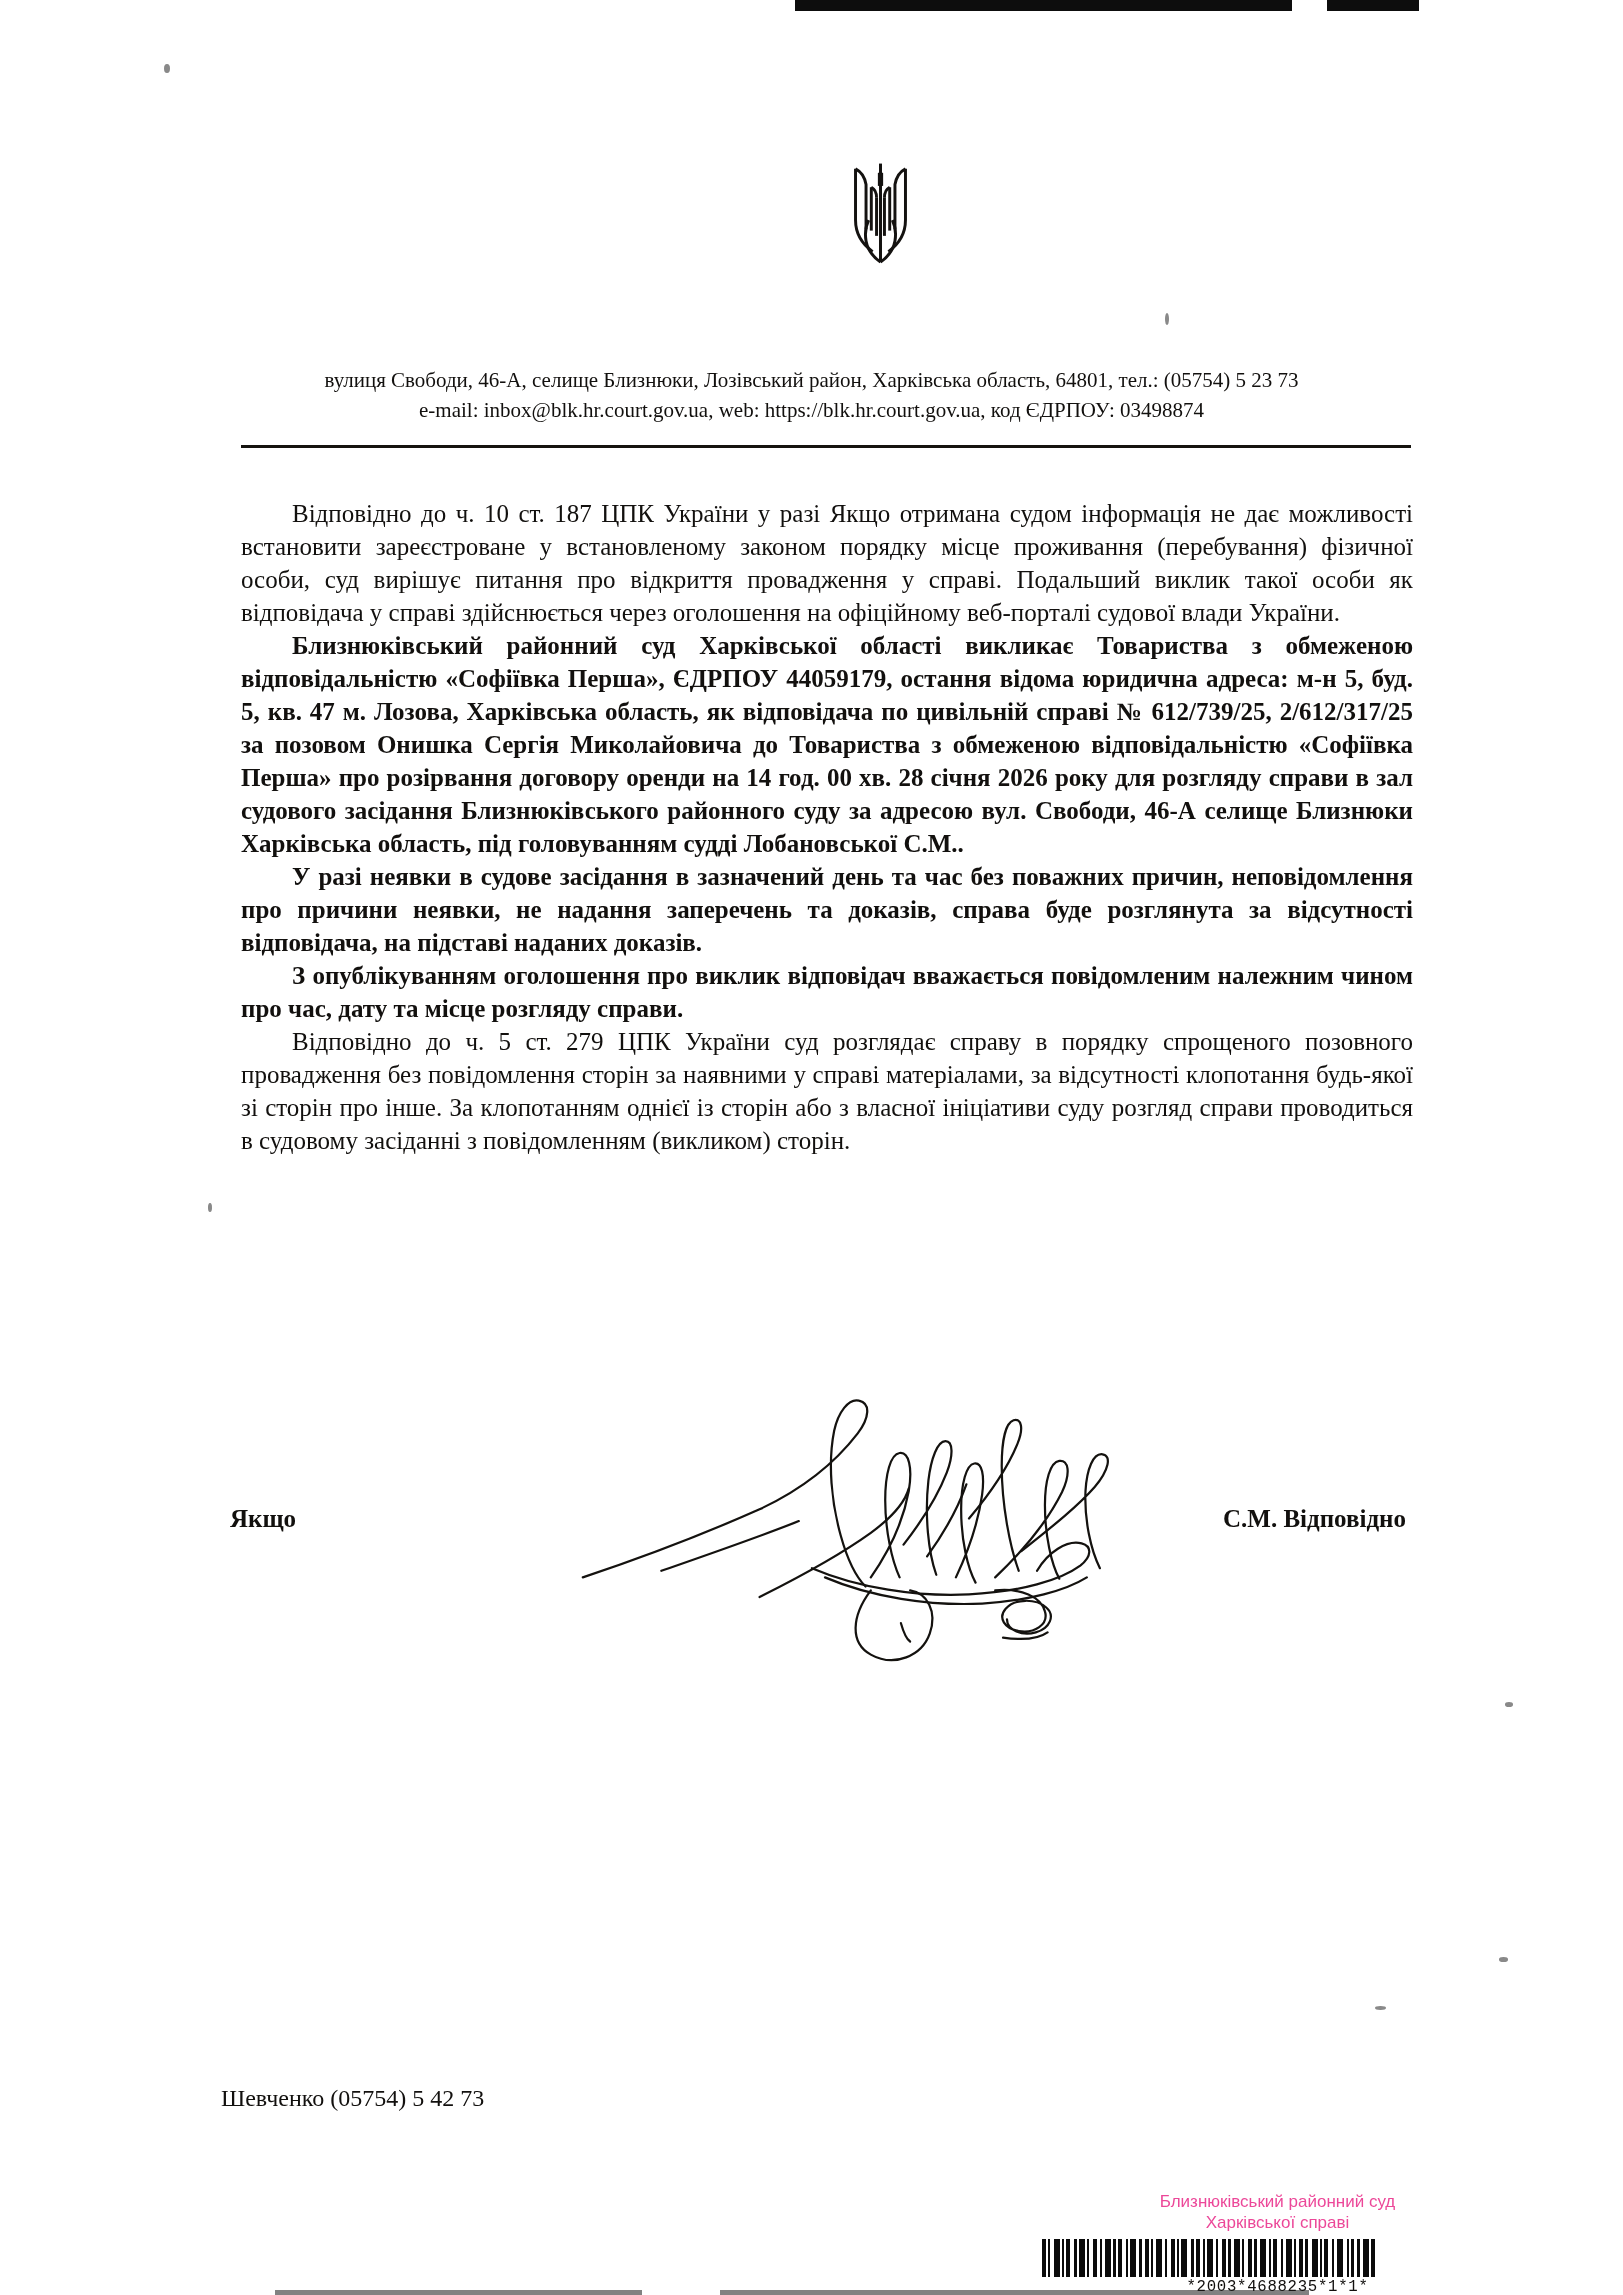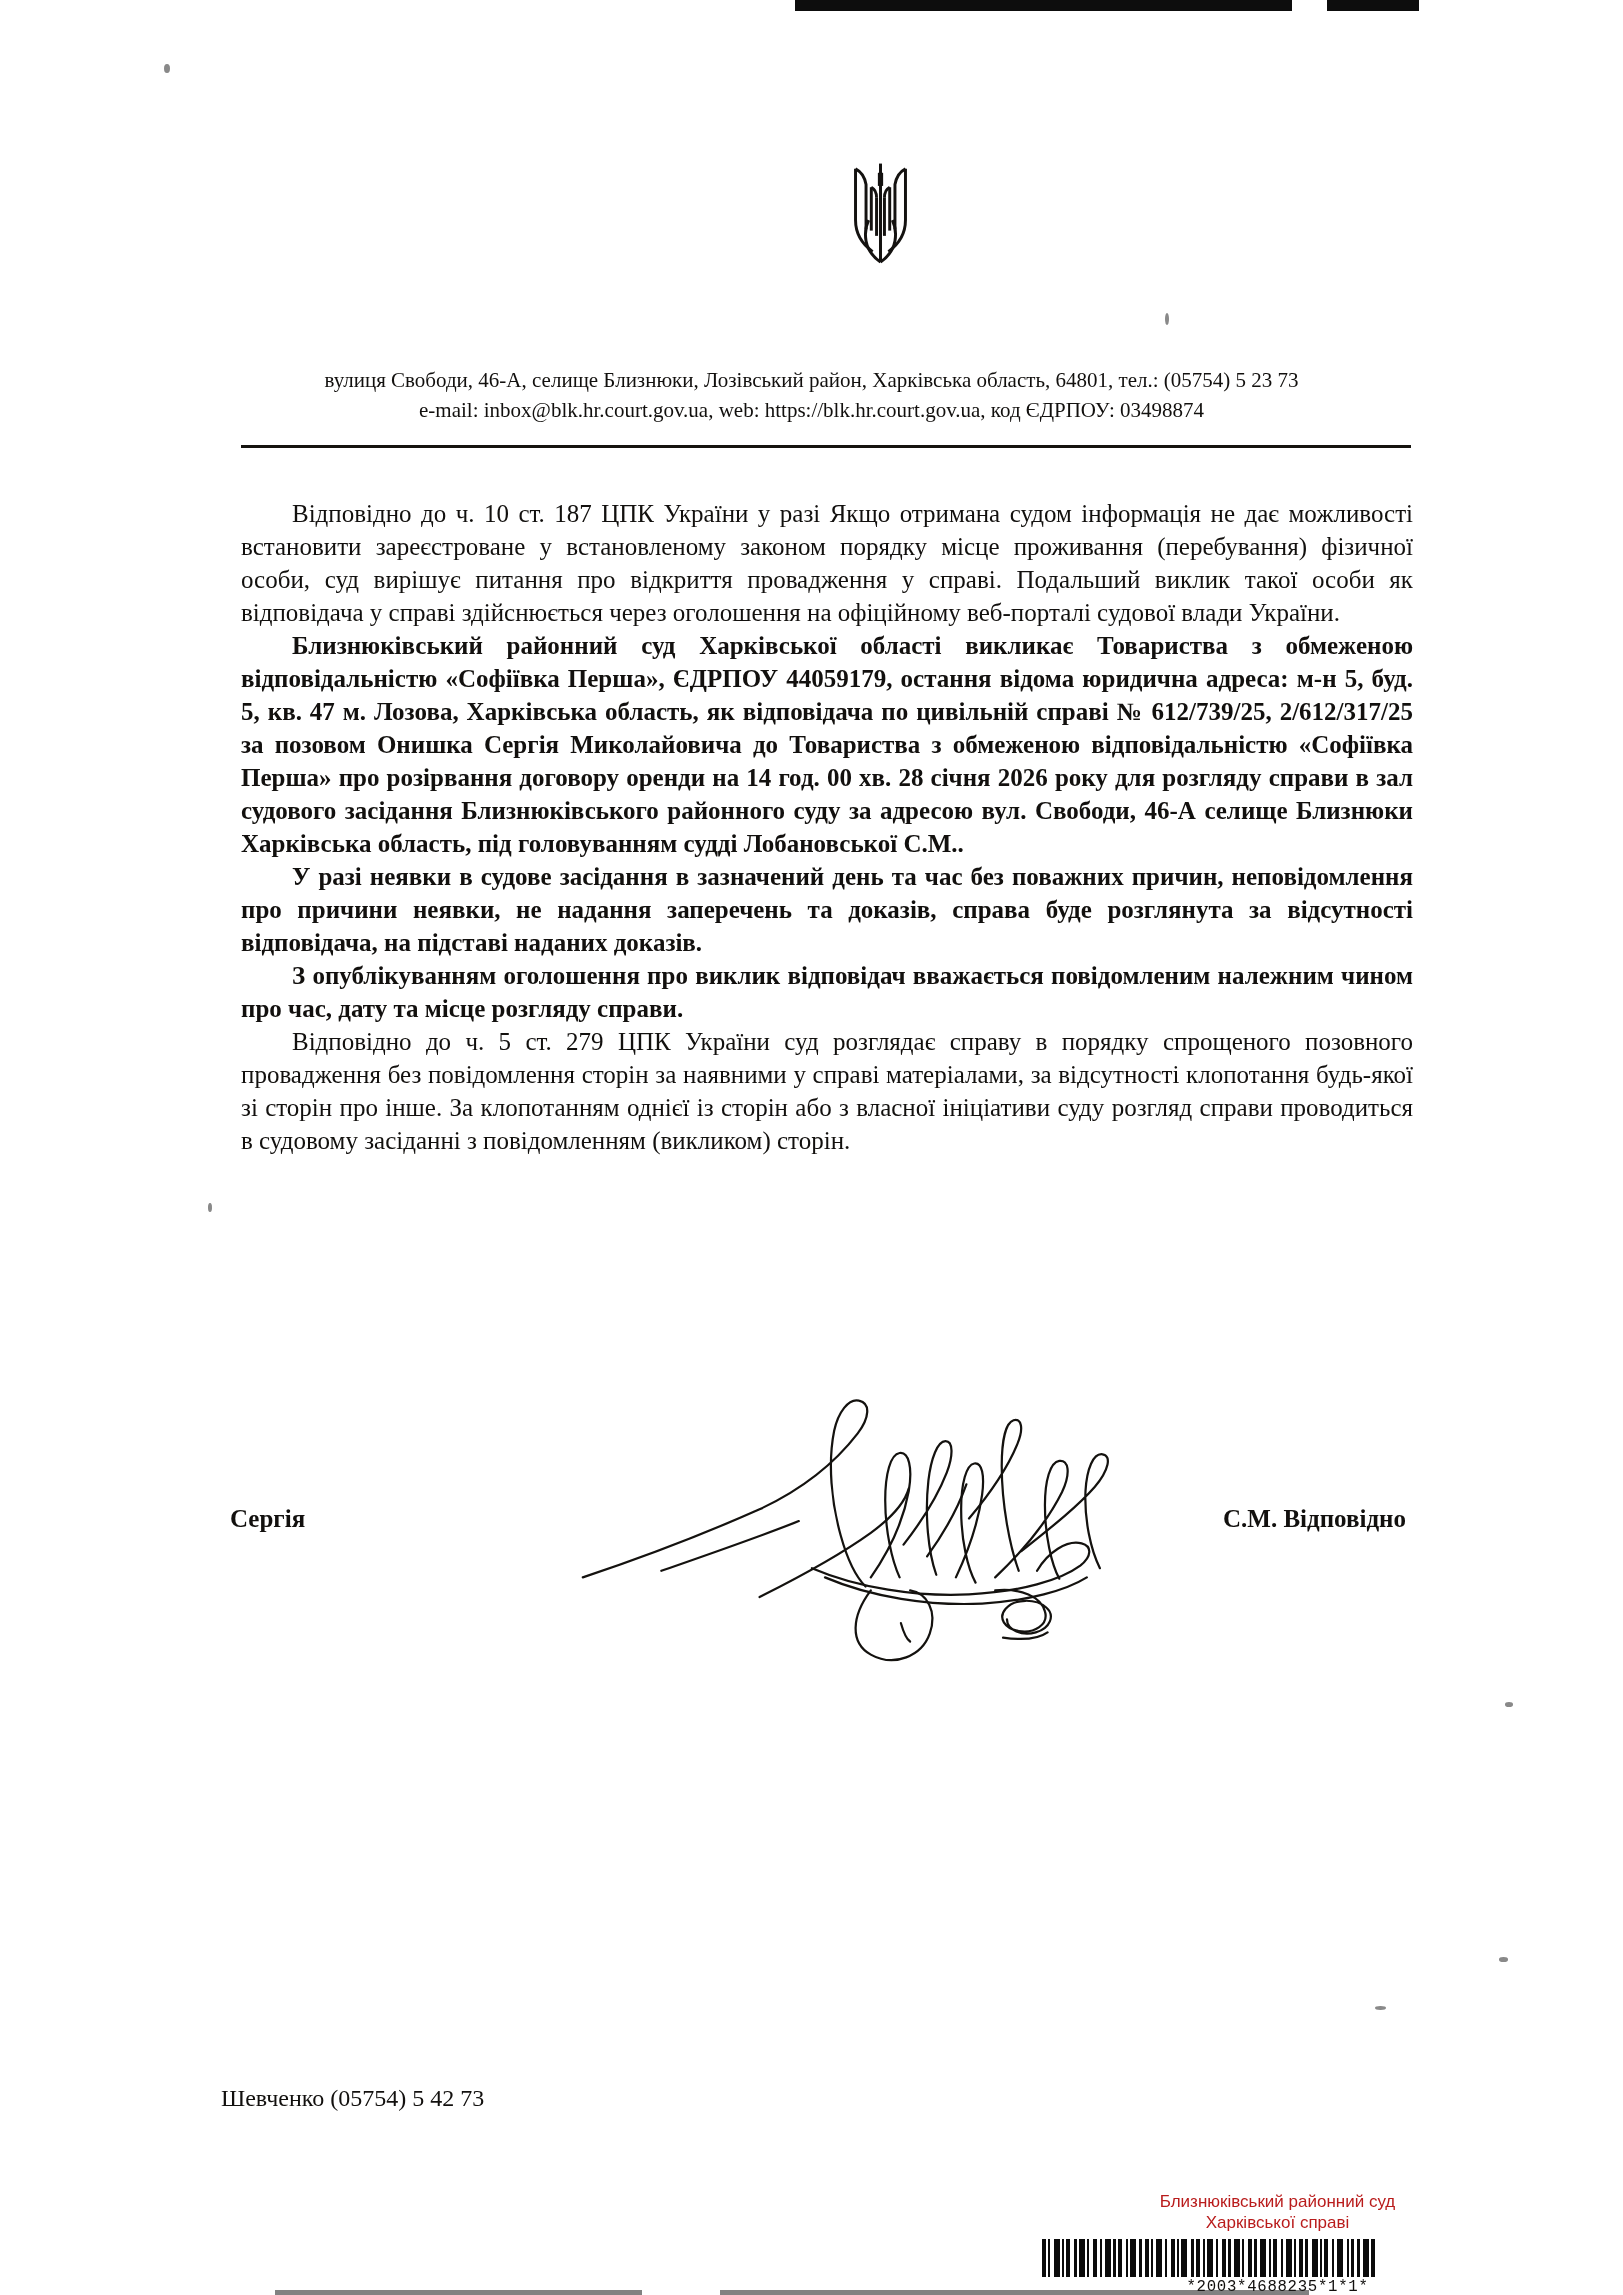--- a/index.html
+++ b/index.html
@@ -141,21 +141,21 @@
   
   .stamp {
     position: absolute;
     right: 110px;
     top: 2191px;
     width: 471px;
     text-align: center;
     font-family: "Liberation Sans", sans-serif;
     font-size: 17px;
     line-height: 21px;
-    color: #b91c1c;
+    color: #ec4899;
   }
   .barcode {
     position: absolute;
     right: 110px;
     top: 2239px;
     width: 471px;
     height: 38px;
     display: flex;
     align-items: flex-end;
     gap: 0;
@@ -222,21 +222,21 @@
   <div class="rule"></div>
 
   <div class="body-block">
     <p>Відповідно до ч. 10 ст. 187 ЦПК України у разі Якщо отримана судом інформація не дає можливості встановити зареєстроване у встановленому законом порядку місце проживання (перебування) фізичної особи, суд вирішує питання про відкриття провадження у справі. Подальший виклик такої особи як відповідача у справі здійснюється через оголошення на офіційному веб-порталі судової влади України.</p>
     <p class="bold">Близнюківський районний суд Харківської області викликає Товариства з обмеженою відповідальністю «Софіївка Перша», ЄДРПОУ 44059179, остання відома юридична адреса: м-н 5, буд. 5, кв. 47 м. Лозова, Харківська область, як відповідача по цивільній справі № 612/739/25, 2/612/317/25 за позовом Онишка Сергія Миколайовича до Товариства з обмеженою відповідальністю «Софіївка Перша» про розірвання договору оренди на 14 год. 00 хв. 28 січня 2026 року для розгляду справи в зал судового засідання Близнюківського районного суду за адресою вул. Свободи, 46-А селище Близнюки Харківська область, під головуванням судді Лобановської С.М..</p>
     <p class="bold">У разі неявки в судове засідання в зазначений день та час без поважних причин, неповідомлення про причини неявки, не надання заперечень та доказів, справа буде розглянута за відсутності відповідача, на підставі наданих доказів.</p>
     <p class="bold">З опублікуванням оголошення про виклик відповідач вважається повідомленим належним чином про час, дату та місце розгляду справи.</p>
     <p>Відповідно до ч. 5 ст. 279 ЦПК України суд розглядає справу в порядку спрощеного позовного провадження без повідомлення сторін за наявними у справі матеріалами, за відсутності клопотання будь-якої зі сторін про інше. За клопотанням однієї із сторін або з власної ініціативи суду розгляд справи проводиться в судовому засіданні з повідомленням (викликом) сторін.</p>
   </div>
 
-  <div class="sig-label">Сергія</div>
+  <div class="sig-label">Якщо</div>
 
   <div class="signature">
     <svg viewBox="0 0 1020 440" xmlns="http://www.w3.org/2000/svg">
       <g fill="none" stroke="#14120f" stroke-width="3.4" stroke-linecap="round" stroke-linejoin="round">
         <path d="M30 300 C120 270 210 236 300 196 C360 168 410 132 450 80 C468 56 470 34 452 30 C436 26 420 48 414 76 C404 126 410 186 424 236 C434 272 448 300 462 314"></path>
         <path d="M150 290 C230 262 300 238 360 214"></path>
         <path d="M300 330 C360 300 420 268 470 232 C500 210 522 186 528 164"></path>
         <path d="M470 300 C498 260 520 212 528 168 C534 132 528 108 514 110 C500 112 492 142 492 182 C492 228 502 274 514 300"></path>
         <path d="M520 250 C548 214 572 176 586 140 C596 114 596 92 584 92 C572 92 562 118 558 152 C552 206 558 262 570 296"></path>
         <path d="M556 268 C582 232 604 192 616 158"></path>

